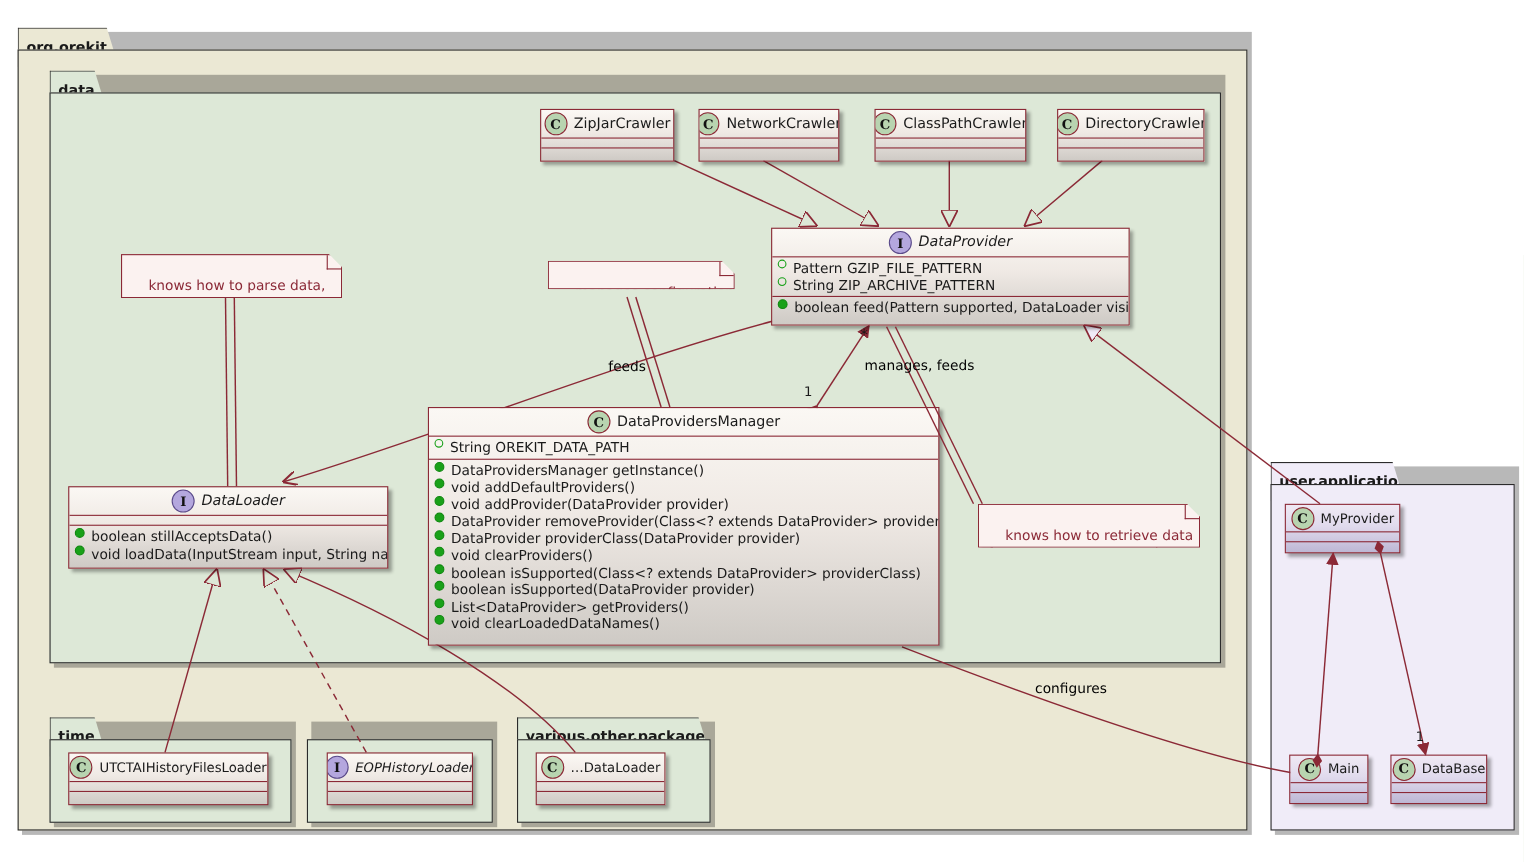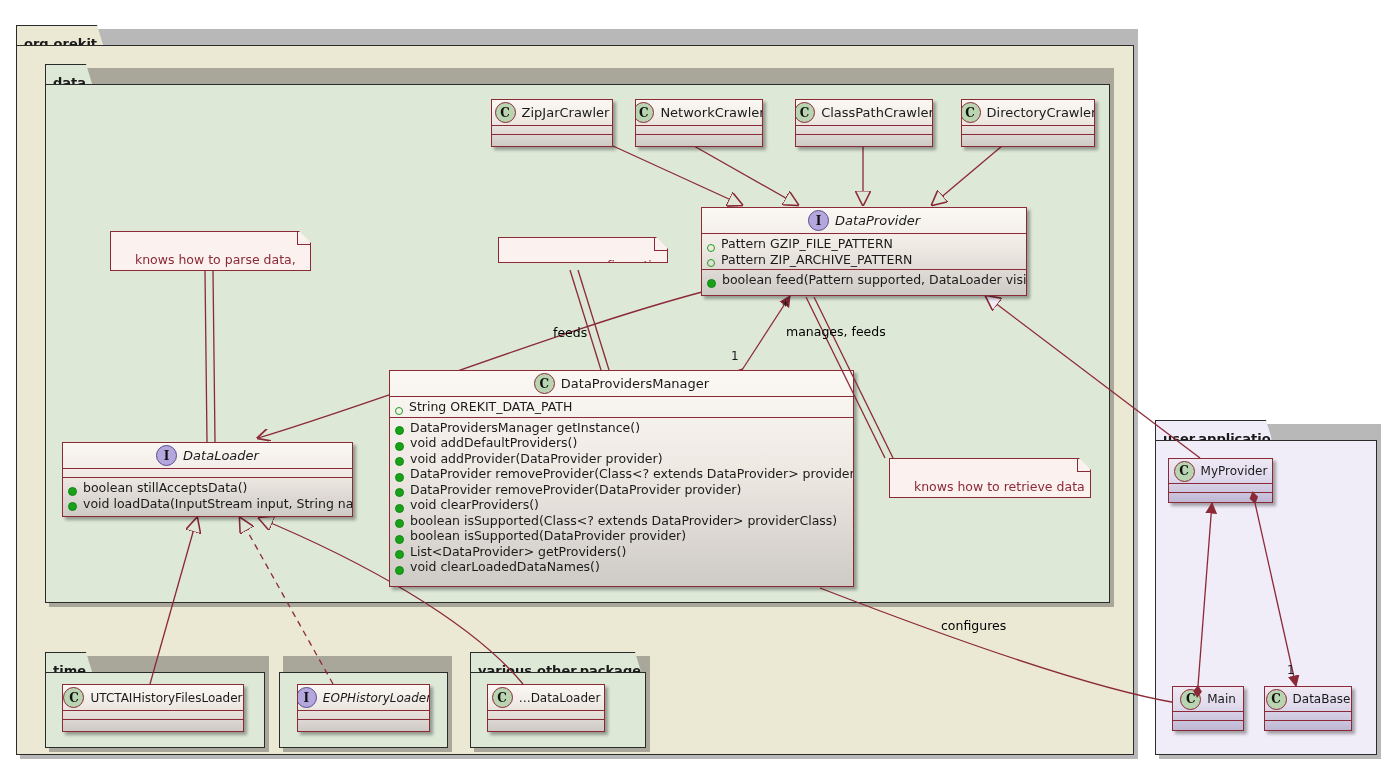--- a/index.html
+++ b/index.html
@@ -89,21 +89,21 @@
   }
   .cls-compart.last {
     border-bottom: none;
   }
   .cls-compart.empty {
     height: 8px;
     padding: 0;
   }
   .member {
     display: flex;
-    align-items: flex-end;
+    align-items: flex-start;
     gap: 5px;
     line-height: 15.5px;
     white-space: nowrap;
     font-size: 12.5px;
   }
   
   .ster {
     width: 19px;
     height: 19px;
     border-radius: 50%;
@@ -335,21 +335,21 @@
       <span class="ster iface">I</span>
       <span class="cls-name abs">DataProvider</span>
     </div>
     <div class="cls-compart">
       <div class="member">
         <span class="vis pub-static"></span>
         <span>Pattern GZIP_FILE_PATTERN</span>
       </div>
       <div class="member">
         <span class="vis pub-static"></span>
-        <span>Pattern ZIP_ARCHIVE_PATTERN</span>
+        <span>String ZIP_ARCHIVE_PATTERN</span>
       </div>
     </div>
     <div class="cls-compart last">
       <div class="member">
         <span class="vis pub"></span>
         <span>boolean feed(Pattern supported, DataLoader visitor)</span>
       </div>
     </div>
   </div>
 
@@ -394,21 +394,21 @@
       <div class="member">
           <span class="vis pub"></span>
           <span>void addProvider(DataProvider provider)</span>
         </div>
       <div class="member">
           <span class="vis pub"></span>
           <span>DataProvider removeProvider(Class&lt;? extends DataProvider&gt; providerClass)</span>
         </div>
       <div class="member">
           <span class="vis pub"></span>
-          <span>DataProvider removeProvider(DataProvider provider)</span>
+          <span>DataProvider providerClass(DataProvider provider)</span>
         </div>
       <div class="member">
           <span class="vis pub"></span>
           <span>void clearProviders()</span>
         </div>
       <div class="member">
           <span class="vis pub"></span>
           <span>boolean isSupported(Class&lt;? extends DataProvider&gt; providerClass)</span>
         </div>
       <div class="member">

